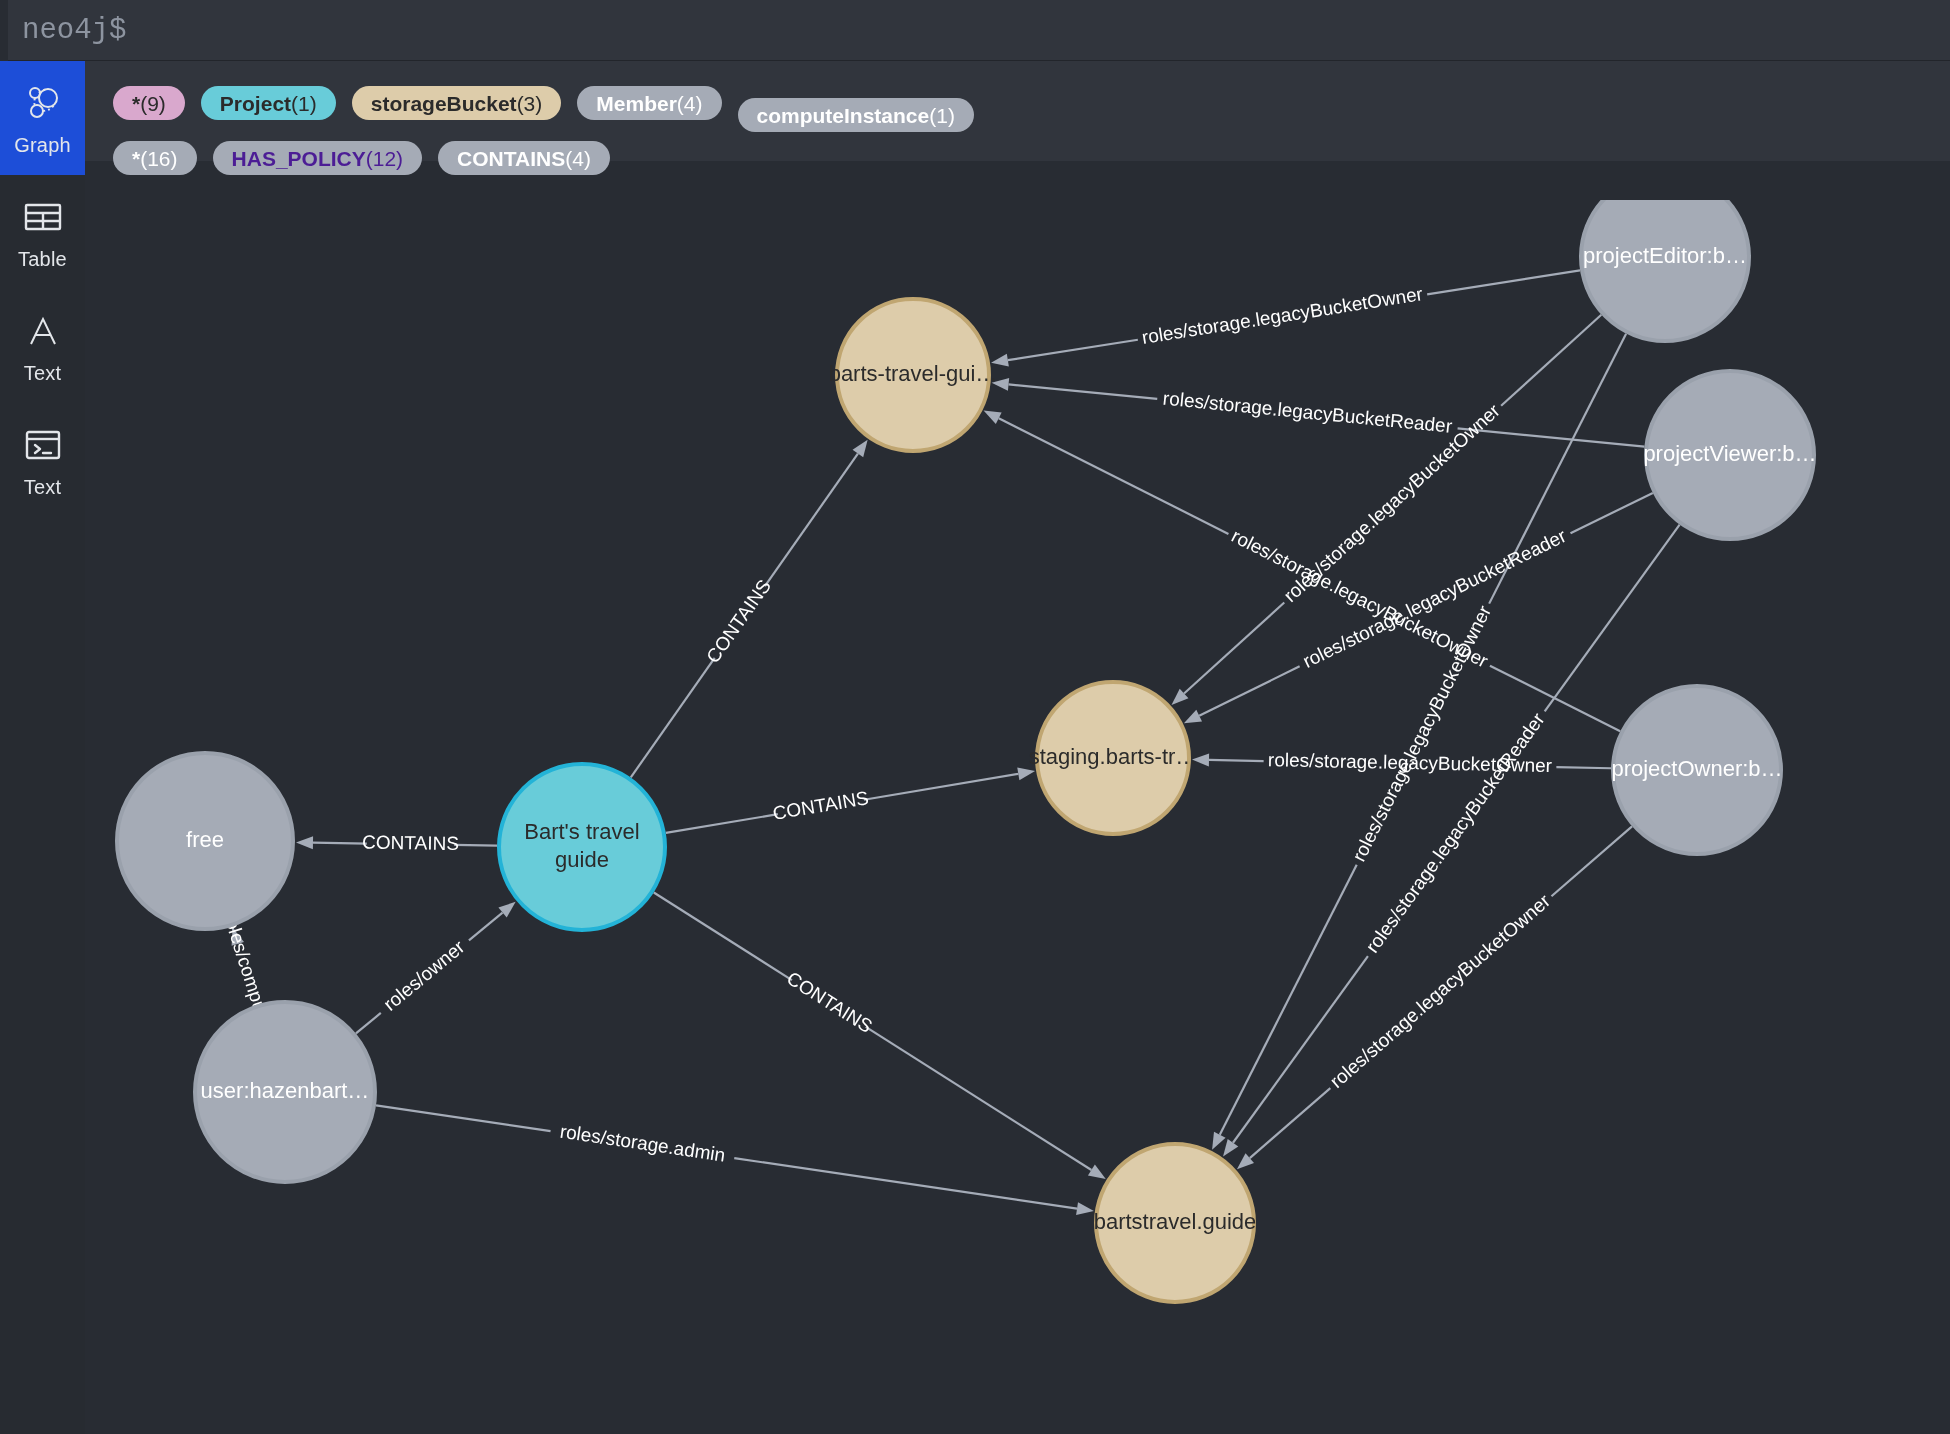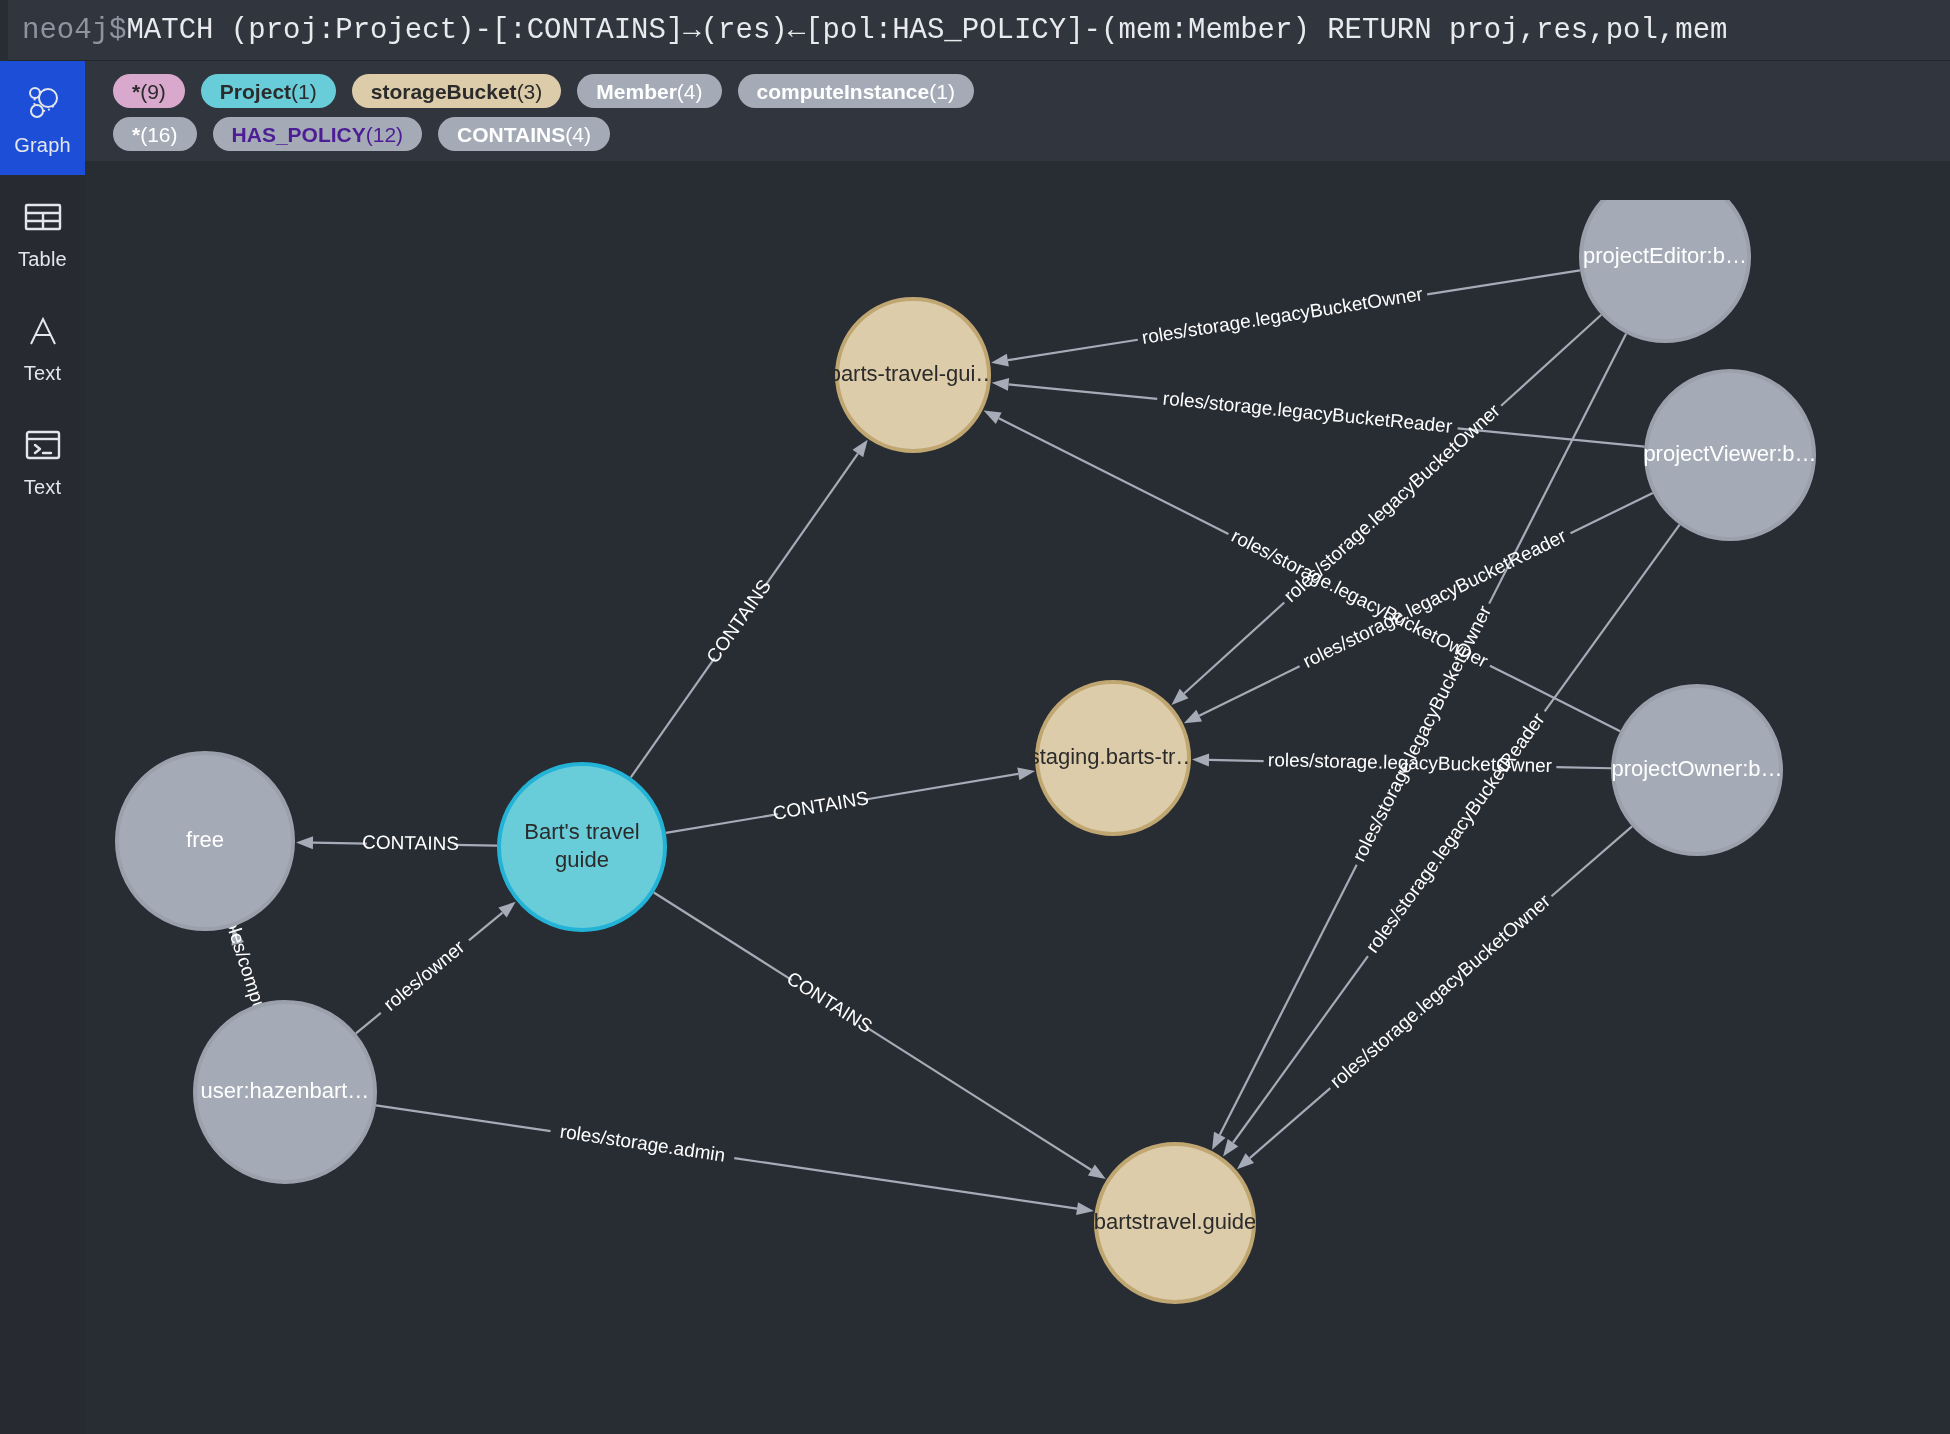--- a/index.html
+++ b/index.html
@@ -130,21 +130,20 @@
   }
   .arrow-head { fill: #a5acb8; }
 </style>
 </head>
 <body>
 
 <div id="app">
 
   <div id="query-bar">
     <span class="prompt">neo4j$</span>
-    <span class="qtext">MATCH (proj:Project)-[:CONTAINS]→(res)←[pol:HAS_POLICY]-(mem:Member) RETURN proj,res,pol,mem</span>
   </div>
 
   <div id="sidebar">
 
     <div class="side-item active">
       <span class="ico">
         <svg width="40" height="40" viewBox="0 0 40 40">
           <circle cx="25" cy="15" r="9" fill="none" stroke="#e3e6ea" stroke-width="2"></circle>
           <circle cx="12" cy="10" r="5" fill="none" stroke="#e3e6ea" stroke-width="2"></circle>
           <circle cx="14" cy="28" r="6" fill="none" stroke="#e3e6ea" stroke-width="2"></circle>
@@ -202,21 +201,21 @@
           <span class="cnt">(1)</span>
         </div>
         <div class="chip" style="background: rgb(221, 204, 170); color: rgb(43, 43, 43);">
           <b>storageBucket</b>
           <span class="cnt">(3)</span>
         </div>
         <div class="chip" style="background: rgb(165, 171, 182); color: rgb(255, 255, 255);">
           <b>Member</b>
           <span class="cnt">(4)</span>
         </div>
-        <div class="chip" style="background: rgb(165, 171, 182); color: rgb(255, 255, 255);">
+        <div class="chip" style="background: rgb(165, 171, 182); color: rgb(255, 255, 255); margin-top: 24px;">
           <b>computeInstance</b>
           <span class="cnt">(1)</span>
         </div>
       </div>
     <div class="chip-row" id="rel-chip-row">
         <div class="chip" style="background: rgb(165, 171, 182); color: rgb(255, 255, 255);">
           <b>*</b>
           <span class="cnt">(16)</span>
         </div>
         <div class="chip" style="background: rgb(165, 171, 182); color: #4c1d95; text-align: center;">

